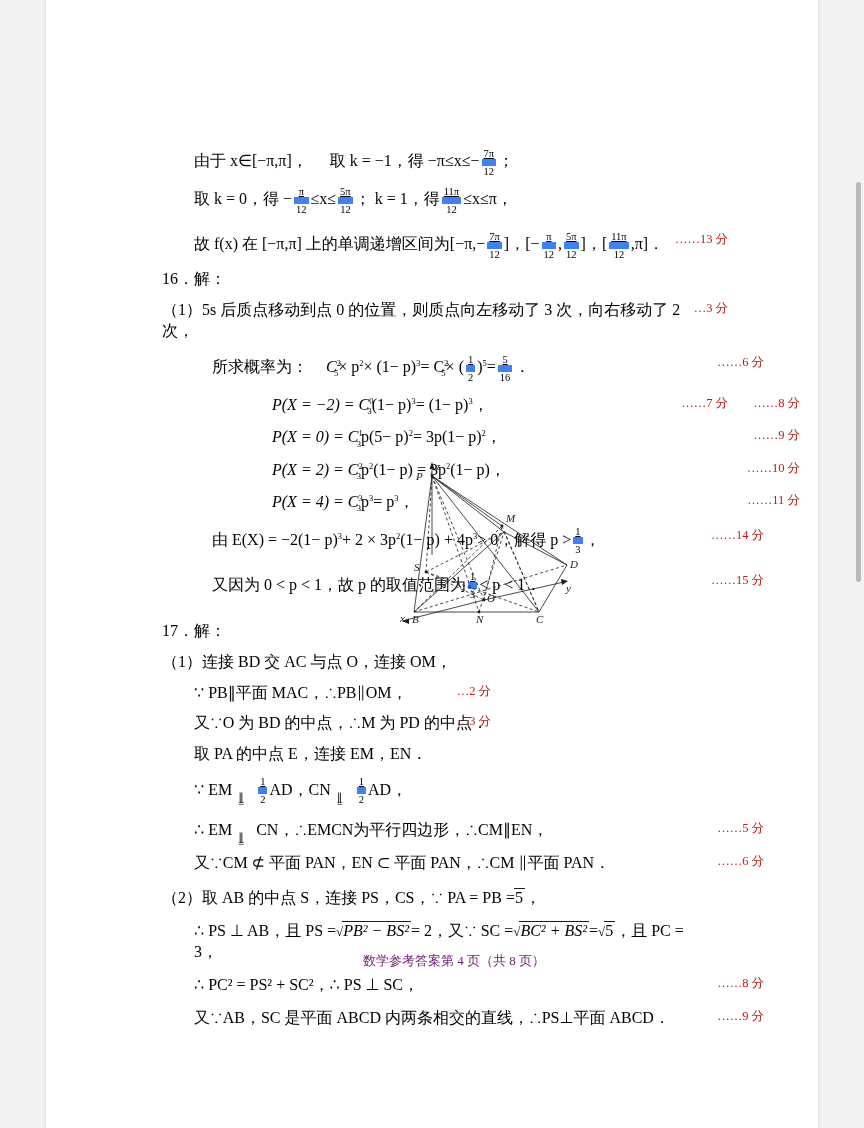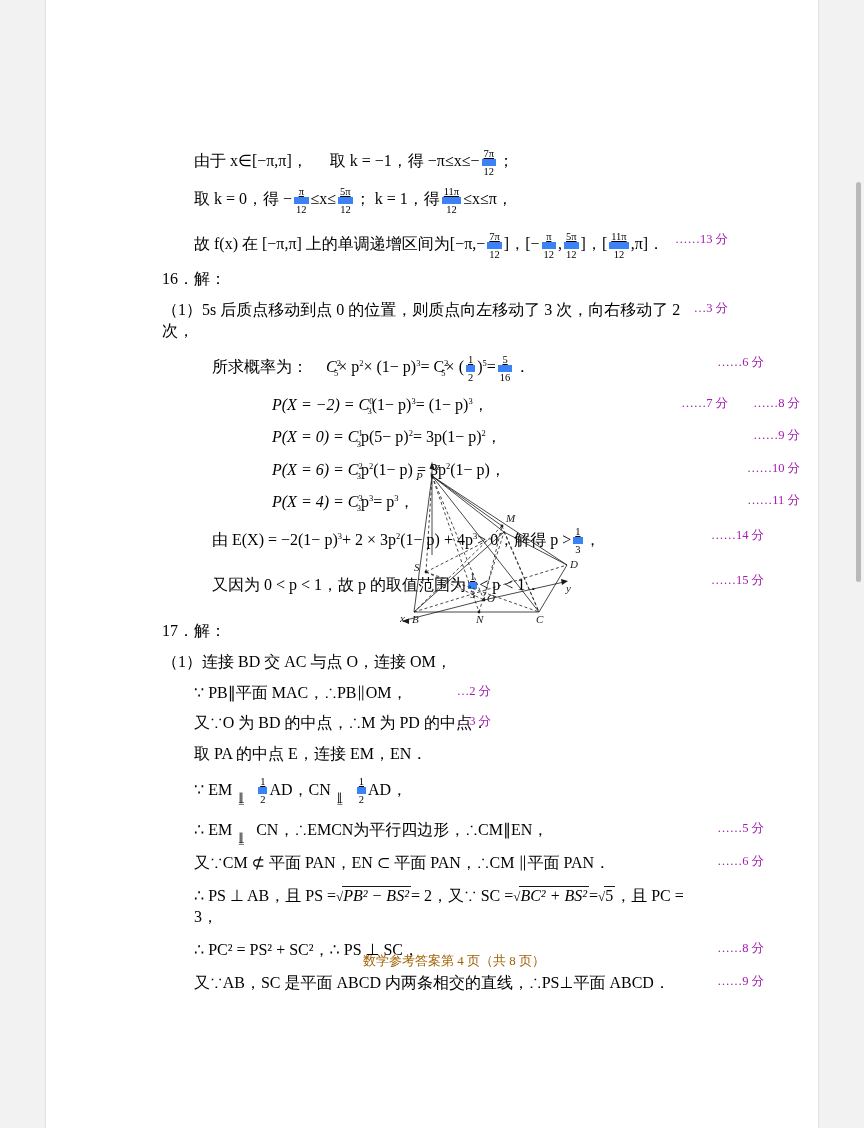--- a/index.html
+++ b/index.html
@@ -12,21 +12,21 @@
   #page{
     position:absolute;left:46px;top:0;width:772px;height:1128px;
     background:#ffffff;
     box-shadow:0 0 2px rgba(0,0,0,0.18);
   }
   #content{
     position:absolute;left:130px;top:148px;width:530px;
   }
   .row{ position:relative; margin-bottom:9px; }
   .mark{
-    position:absolute;right:0;top:0;font-size:12.5px;color:#a21caf;
+    position:absolute;right:0;top:0;font-size:12.5px;color:#b91c1c;
   }
   .indent2{ margin-left:18px; }
   .indent3{ margin-left:36px; }
   .indent5{ margin-left:96px; }
   .it{ font-style:italic; }
   
   .frac{
     display:inline-block;vertical-align:middle;text-align:center;
     font-size:10.5px;line-height:1.05;margin:0 2px;position:relative;top:-0.5px;
   }
@@ -42,21 +42,21 @@
   #figure{
     position:absolute;left:338px;top:460px;width:205px;height:220px;
   }
   #figure svg{ display:block; }
   .flabel{
     position:absolute;font-family:"Liberation Serif",serif;font-style:italic;
     font-size:11px;color:#1b1b1b;
   }
   #footer{
     position:absolute;left:0;right:0;top:952px;text-align:center;
-    font-size:13px;color:#a16207;margin-left:44px;
+    font-size:13px;color:#701a75;margin-left:44px;
   }
   
   #scrollbar{
     position:absolute;right:3px;top:182px;width:5px;height:400px;
     background:#b9b9b9;border-radius:3px;
   }
 </style>
 </head>
 <body>
 
@@ -104,21 +104,21 @@
       <span class="it">P(X = −2) = C</span><sup>0</sup><sub style="margin-left:-6px">3</sub><span>(1− p)</span><sup>3</sup><span>= (1− p)</span><sup>3</sup><span>，</span>
       <span class="mark" style="right:-94px">……8 分</span>
     </div>
 
     <div class="row indent5" style="margin-top:11px">
       <span class="it">P(X = 0) = C</span><sup>1</sup><sub style="margin-left:-6px">3</sub><span>p(5− p)</span><sup>2</sup><span>= 3p(1− p)</span><sup>2</sup><span>，</span>
       <span class="mark" style="right:-94px">……9 分</span>
     </div>
 
     <div class="row indent5" style="margin-top:11px">
-      <span class="it">P(X = 6) = C</span><sup>2</sup><sub style="margin-left:-6px">3</sub><span>p</span><sup>2</sup><span>(1− p) = 3p</span><sup>2</sup><span>(1− p)，</span>
+      <span class="it">P(X = 2) = C</span><sup>2</sup><sub style="margin-left:-6px">3</sub><span>p</span><sup>2</sup><span>(1− p) = 3p</span><sup>2</sup><span>(1− p)，</span>
       <span class="mark" style="right:-94px">……10 分</span>
     </div>
 
     <div class="row indent5" style="margin-top:11px">
       <span class="it">P(X = 4) = C</span><sup>3</sup><sub style="margin-left:-6px">3</sub><span>p</span><sup>3</sup><span>= p</span><sup>3</sup><span>，</span>
       <span class="mark" style="right:-94px">……11 分</span>
     </div>
 
     <div class="row indent3" style="margin-top:14px">
       <span>由 E(X) = −2(1− p)</span><sup>3</sup><span>+ 2 × 3p</span><sup>2</sup><span>(1− p) + 4p</span><sup>3</sup><span>&gt; 0，解得 p &gt;</span><span class="frac"><span class="num">1</span><span class="den">3</span></span><span>，</span>
@@ -175,20 +175,23 @@
       </span>
       <span>CN，∴EMCN为平行四边形，∴CM∥EN，</span>
       <span class="mark" style="right:-58px">……5 分</span>
     </div>
 
     <div class="row indent2" style="margin-top:12px">
       <span>又∵CM ⊄ 平面 PAN，EN ⊂ 平面 PAN，∴CM ∥平面 PAN．</span>
       <span class="mark" style="right:-58px">……6 分</span>
     </div>
 
+    <div class="row" style="margin-left:-14px;margin-top:14px">
+      <span>（2）取 AB 的中点 S，连接 PS，CS，∵ PA = PB =</span><span class="sqrt">5</span><span>，</span>
+    </div>
 
     <div class="row indent2" style="margin-top:12px">
       <span>∴ PS ⊥ AB，且 PS =</span><span style="font-size:13px">√</span><span class="sqrt it">PB² − BS²</span><span>= 2，又∵ SC =</span><span style="font-size:13px">√</span><span class="sqrt it">BC² + BS²</span><span>=</span><span style="font-size:13px">√</span><span class="sqrt">5</span><span>，且 PC = 3，</span>
     </div>
 
     <div class="row indent2" style="margin-top:12px">
       <span>∴ PC² = PS² + SC²，∴ PS ⊥ SC，</span>
       <span class="mark" style="right:-58px">……8 分</span>
     </div>
 

